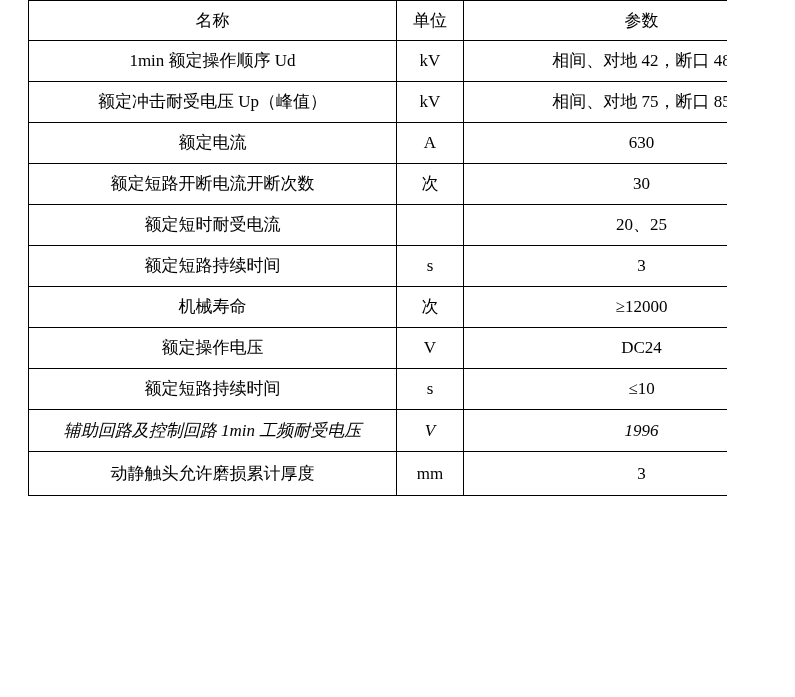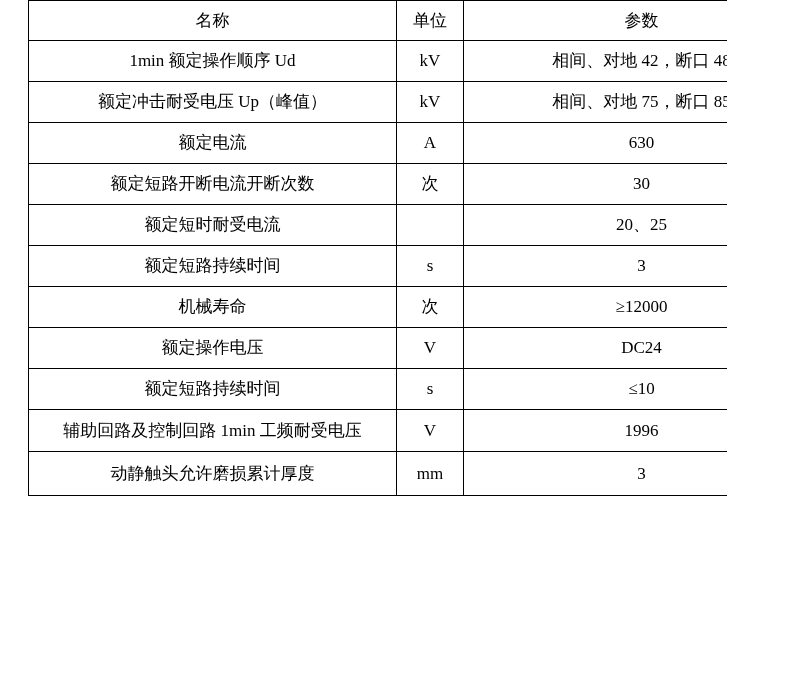--- a/index.html
+++ b/index.html
@@ -45,20 +45,21 @@
   }
   table.spec thead th {
     height: 40px;
     font-size: 17px;
   }
   table.spec tbody tr td.name-cell {
     font-size: 17px;
   }
   table.spec tbody tr.tall td {
     height: 42px;
+    font-style: italic;
   }
   table.spec tbody tr:last-child td {
     height: 44px;
   }
 </style>
 </head>
 <body>
 
 <div class="sheet">
   <table class="spec">

